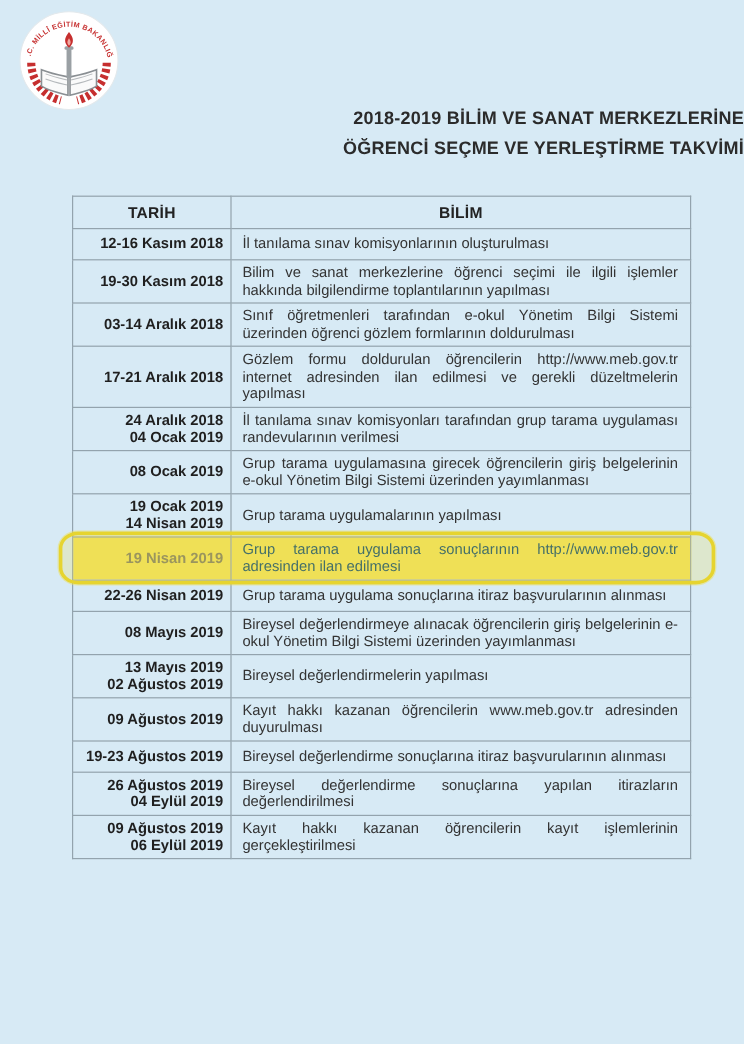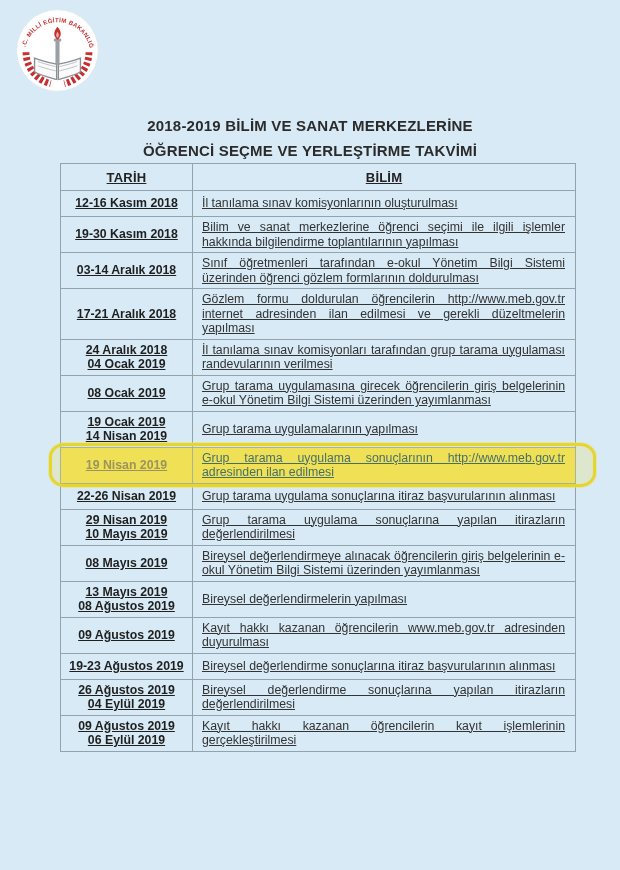--- a/index.html
+++ b/index.html
@@ -16,36 +16,36 @@
     background:var(--page-bg);
     font-family:"Liberation Sans",sans-serif;
     color:var(--text);
     overflow:hidden;
   }
   .page{position:relative;width:620px;height:870px;}
 
   .logo{position:absolute;left:15px;top:8px;width:85px;height:85px;}
 
   .title{
-    position:absolute;top:114px;left:0;right:0;
-    text-align:center;font-weight:bold;font-size:15px;line-height:1.65;
+    position:absolute;top:87px;left:0;right:0;
+    text-align:right;font-weight:bold;font-size:15px;line-height:1.65;
     letter-spacing:.2px;color:#2b2b2b;
   }
 
   .table-wrap{position:absolute;left:60px;top:163px;width:516px;}
   table{border-collapse:collapse;width:516px;table-layout:fixed;}
-  th,td{border:1px solid var(--border);vertical-align:middle;text-decoration:underline;}
+  th,td{border:1px solid var(--border);vertical-align:middle;}
   th{
     height:27px;font-size:13px;font-weight:bold;text-align:center;
     color:#222;letter-spacing:.2px;
   }
   col.c-date{width:132px;}
   td{font-size:12.3px;line-height:14.5px;padding:3px 6px;height:26px;}
   td.date-cell{
-    text-align:center;font-weight:bold;white-space:pre-line;color:#1f1f1f;
+    text-align:right;font-weight:bold;white-space:pre-line;color:#1f1f1f;
   }
   td.islem-cell{
     text-align:justify;padding:3px 10px 3px 9px;color:#333;margin-top:10px;
   }
   tr.highlighted td{background:var(--highlight-fill);}
   tr.highlighted td.date-cell{color:#7e7c60;}
   tr.highlighted td.islem-cell{color:#0c4a6e;}
 
   .highlight-marker{
     position:absolute;z-index:3;pointer-events:none;
@@ -144,35 +144,30 @@
   <tr class="highlighted">
     <td class="date-cell">19 Nisan 2019</td>
     <td class="islem-cell">Grup tarama uygulama sonuçlarının http://www.meb.gov.tr adresinden ilan edilmesi</td>
   </tr>
 
   <tr>
     <td class="date-cell">22-26 Nisan 2019</td>
     <td class="islem-cell">Grup tarama uygulama sonuçlarına itiraz başvurularının alınması</td>
   </tr>
 
-  <tr>
-    <td class="date-cell">29 Nisan 2019
-10 Mayıs 2019</td>
-    <td class="islem-cell">Grup tarama uygulama sonuçlarına yapılan itirazların değerlendirilmesi</td>
-  </tr>
 
 
   <tr>
     <td class="date-cell">08 Mayıs 2019</td>
     <td class="islem-cell">Bireysel değerlendirmeye alınacak öğrencilerin giriş belgelerinin e-okul Yönetim Bilgi Sistemi üzerinden yayımlanması</td>
   </tr>
 
   <tr>
     <td class="date-cell">13 Mayıs 2019
-08 Ağustos 2019</td>
+02 Ağustos 2019</td>
     <td class="islem-cell">Bireysel değerlendirmelerin yapılması</td>
   </tr>
 
   <tr>
     <td class="date-cell">09 Ağustos 2019</td>
     <td class="islem-cell">Kayıt hakkı kazanan öğrencilerin www.meb.gov.tr adresinden duyurulması</td>
   </tr>
 
   <tr>
     <td class="date-cell">19-23 Ağustos 2019</td>

